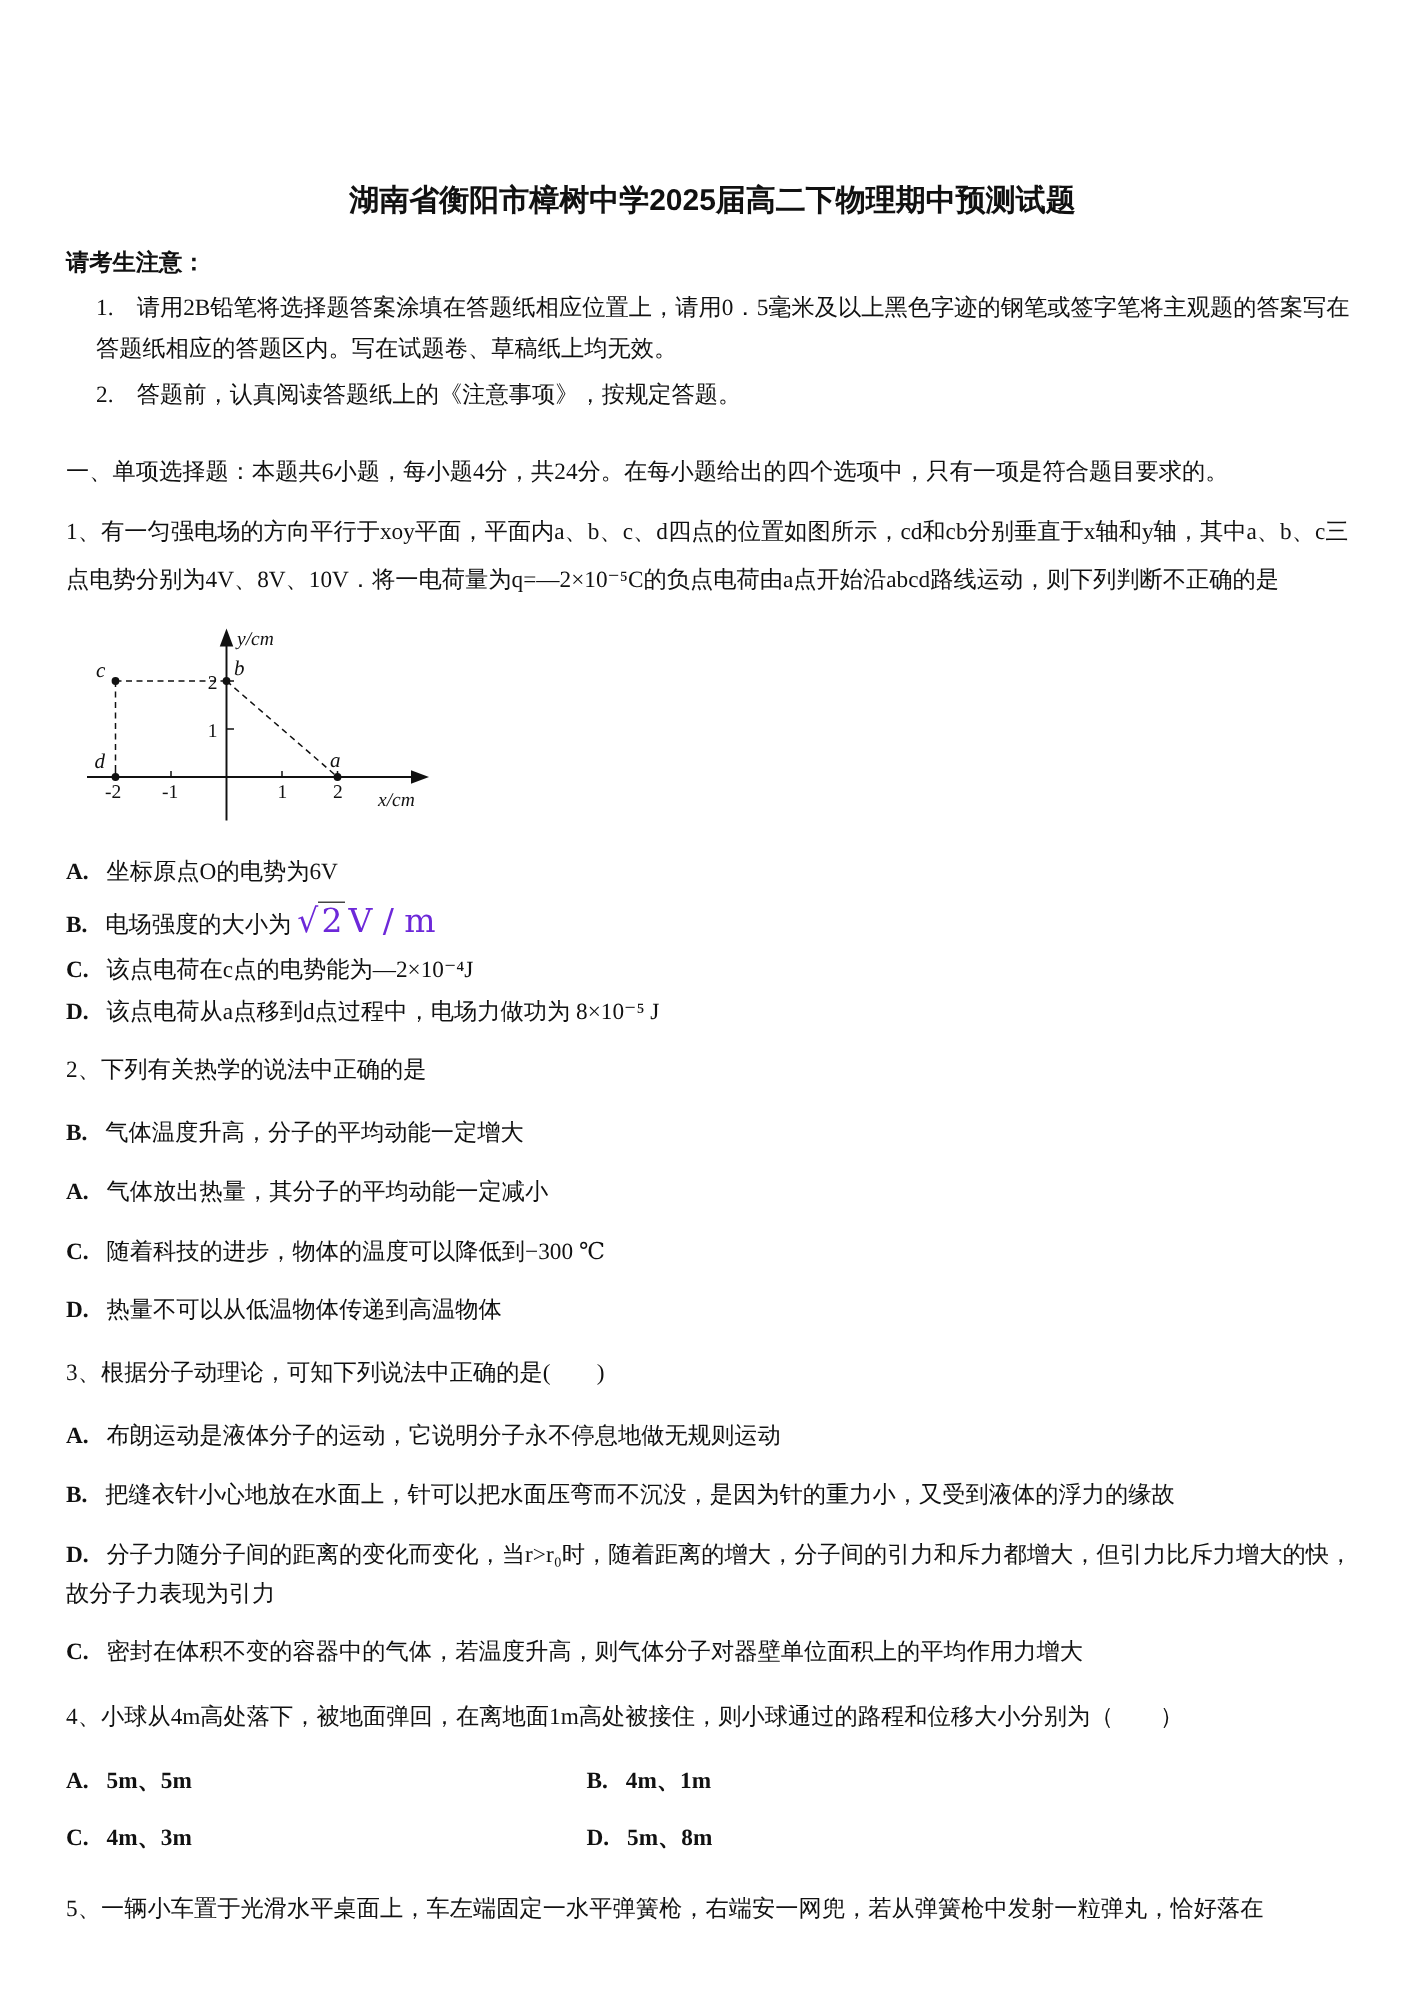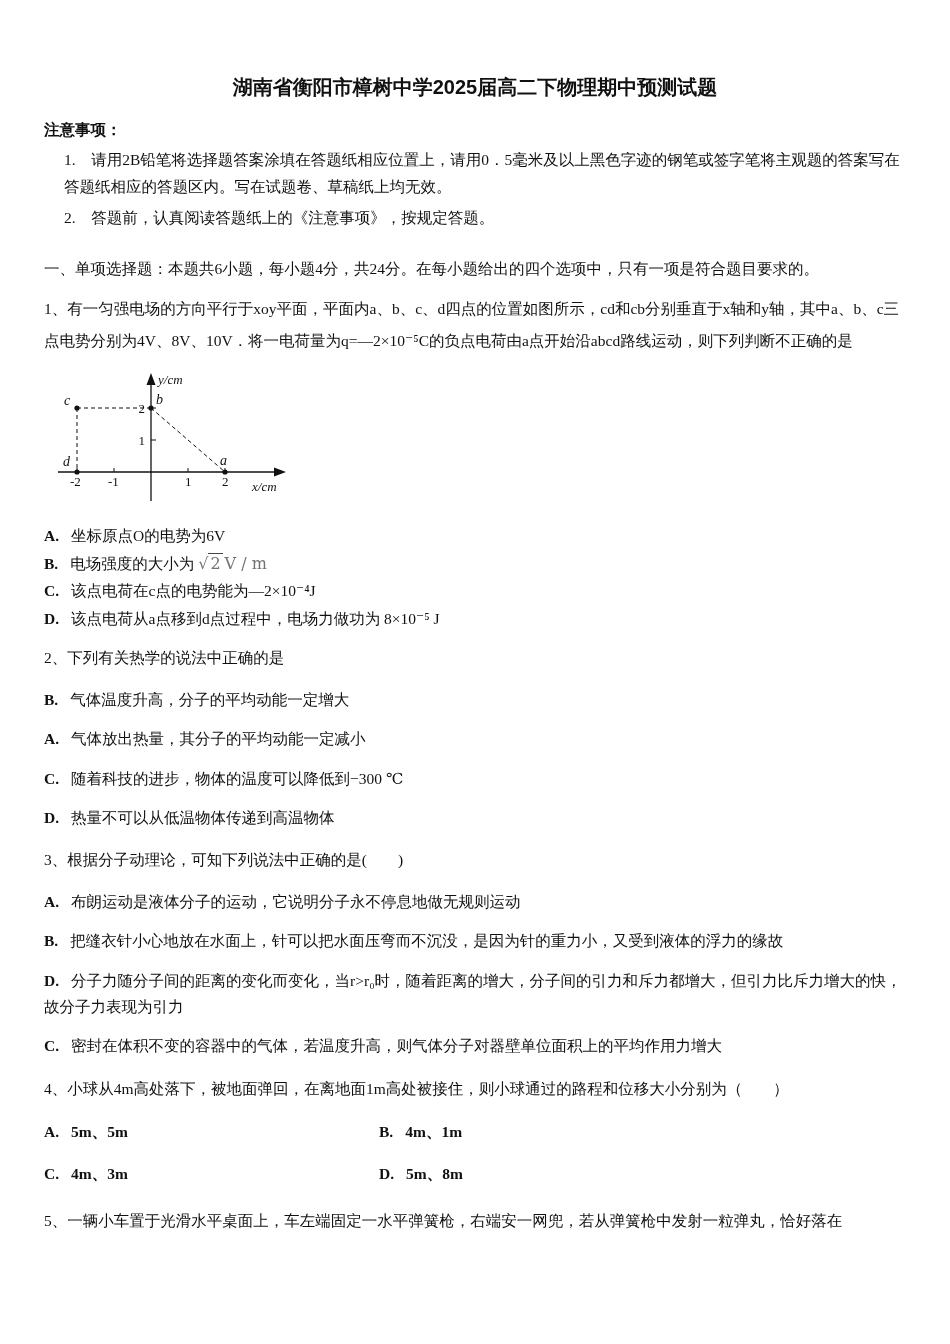--- a/index.html
+++ b/index.html
@@ -6,21 +6,21 @@
   html, body { margin: 0; padding: 0; }
   body {
     width: 950px;
     height: 1344px;
     background: #ffffff;
     color: #111111;
     font-family: "Liberation Serif", "DejaVu Serif", serif;
     font-size: 15.5px;
     overflow: hidden;
   }
-  .page { padding: 74px 44px 0 44px; }
+  .page { padding: 120px 44px 0 44px; }
 
   .title {
     text-align: center;
     font-family: "Liberation Sans", "DejaVu Sans", sans-serif;
     font-weight: 700;
     font-size: 20px;
     margin: 0 0 16px 0;
   }
 
   .notice-header { font-weight: 700; margin: 0 0 4px 0; line-height: 1.7; }
@@ -38,46 +38,47 @@
   .figure-wrap svg { display: block; }
   svg text {
     font-family: "Liberation Serif", "DejaVu Serif", serif;
     font-size: 13px;
     fill: #111;
   }
   svg text.pt { font-style: italic; font-size: 14px; }
   svg text.axlbl { font-style: italic; }
 
   .math {
-    font-size: 16px;
-    color: #737373;
+    font-size: 22px;
+    color: #6d28d9;
     font-family: "DejaVu Serif", serif;
     margin-left: 4px;
   }
   .math .radicand { border-top: 1.5px solid #444; padding: 0 2px; }
   .math .unit { margin-left: 2px; }
 
   .q4-grid {
     display: grid;
     grid-template-columns: 335px auto;
     row-gap: 16px;
     margin: 14px 0 18px 0;
+    gap: 12px;
   }
   .q4-grid .option { margin: 0; font-weight: 700; }
 
   .q5 { margin-top: 18px; }
 </style>
 </head>
 <body>
 
 <div class="page">
 
   <h1 class="title">湖南省衡阳市樟树中学2025届高二下物理期中预测试题</h1>
 
-  <p class="notice-header">注意事项：</p>
+  <p class="notice-header">请考生注意：</p>
   <p class="notice">1.　请用2B铅笔将选择题答案涂填在答题纸相应位置上，请用0．5毫米及以上黑色字迹的钢笔或签字笔将主观题的答案写在答题纸相应的答题区内。写在试题卷、草稿纸上均无效。</p>
   <p class="notice">2.　答题前，认真阅读答题纸上的《注意事项》，按规定答题。</p>
 
   <p class="section-header">一、单项选择题：本题共6小题，每小题4分，共24分。在每小题给出的四个选项中，只有一项是符合题目要求的。</p>
 
   <section class="question">
     <p class="qtext">1、有一匀强电场的方向平行于xoy平面，平面内a、b、c、d四点的位置如图所示，cd和cb分别垂直于x轴和y轴，其中a、b、c三点电势分别为4V、8V、10V．将一电荷量为q=—2×10⁻⁵C的负点电荷由a点开始沿abcd路线运动，则下列判断不正确的是</p>
 
     <div class="figure-wrap">
       <svg width="252" height="142" viewBox="0 0 252 142">

